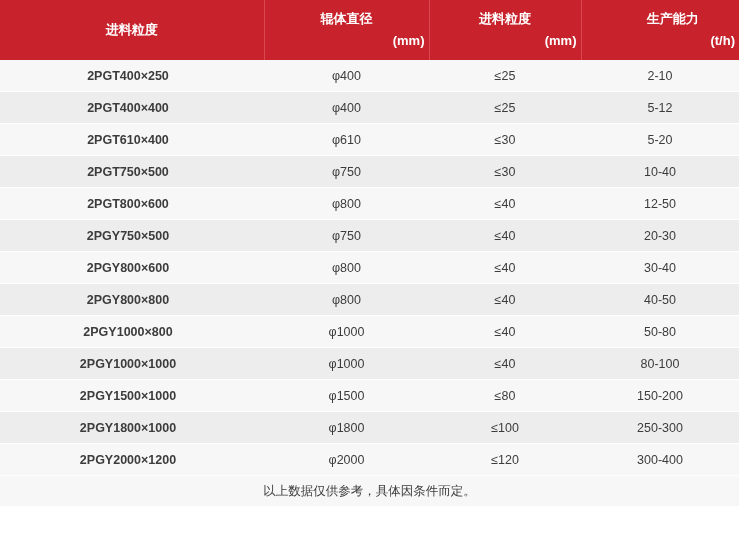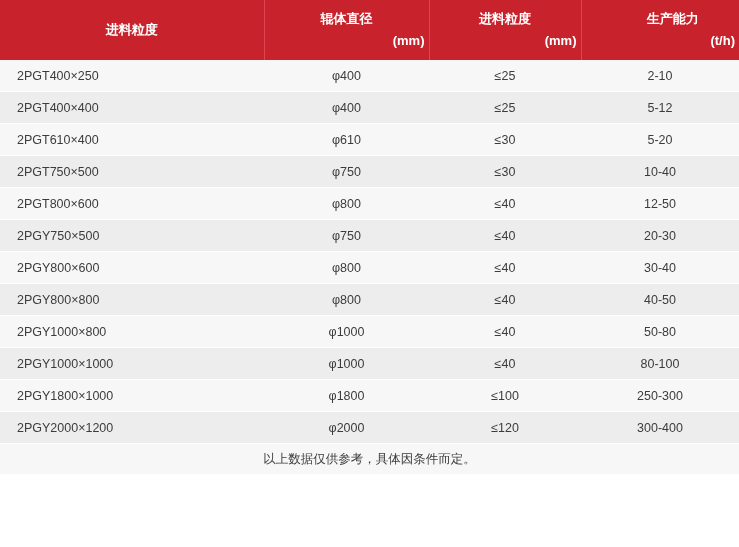--- a/index.html
+++ b/index.html
@@ -42,22 +42,23 @@
   }
   .spec-table td {
     font-size: 12.5px;
     height: 31px;
     padding: 0 10px;
     text-align: center;
     border-bottom: 1px solid #ffffff;
     color: #3c3c3c;
   }
   .spec-table td.model {
-    text-align: left;
-    padding-left: 17px;
+    text-align: center;
+    padding-left: 2px;
+    font-weight: bold;
   }
   tbody tr:nth-child(odd) td {
     background: #f7f7f7;
   }
   tbody tr:nth-child(even) td {
     background: #ededed;
   }
   .note-row td {
     background: #f7f7f7 !important;
     text-align: center;
@@ -156,20 +157,26 @@
       <td>≤40</td>
       <td>50-80</td>
     </tr>
     <tr>
       <td class="model">2PGY1000×1000</td>
       <td>φ1000</td>
       <td>≤40</td>
       <td>80-100</td>
     </tr>
     <tr>
+      <td class="model">2PGY1500×1000</td>
+      <td>φ1500</td>
+      <td>≤80</td>
+      <td>150-200</td>
+    </tr>
+    <tr>
       <td class="model">2PGY1800×1000</td>
       <td>φ1800</td>
       <td>≤100</td>
       <td>250-300</td>
     </tr>
     <tr>
       <td class="model">2PGY2000×1200</td>
       <td>φ2000</td>
       <td>≤120</td>
       <td>300-400</td>

